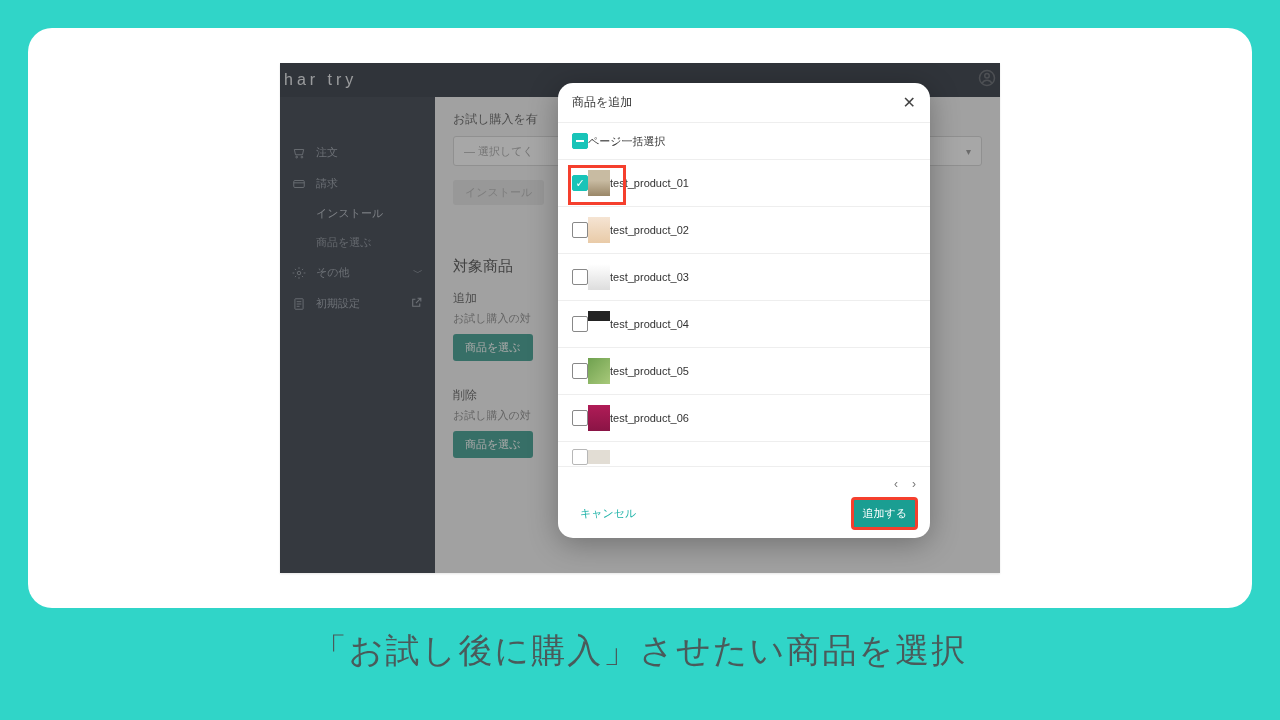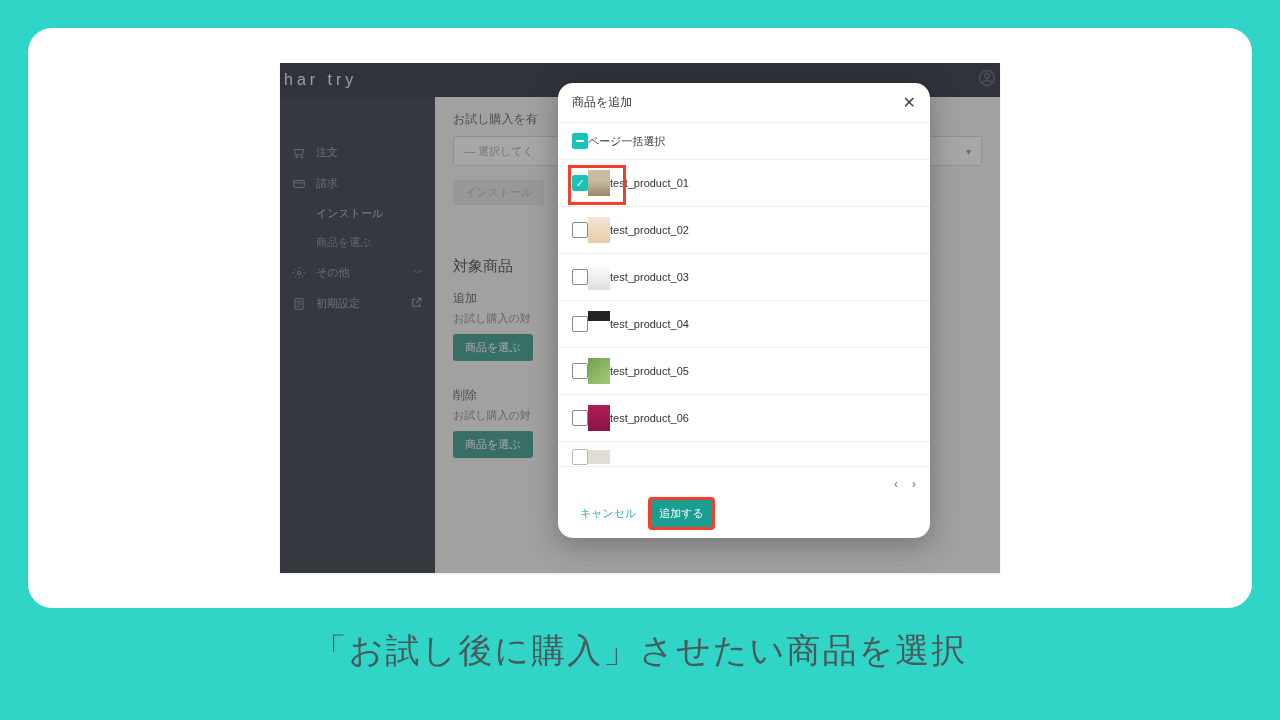--- a/index.html
+++ b/index.html
@@ -185,21 +185,21 @@
   .thumb.p2 { background:linear-gradient(#f5e4d3,#e9cba8); }
   .thumb.p3 { background:linear-gradient(#fff,#ddd);}
   .thumb.p4 { background:linear-gradient(#222 40%,#fff 40%);}
   .thumb.p5 { background:linear-gradient(135deg,#6fa14f,#a8c97a);}
   .thumb.p6 { background:linear-gradient(#b01c57,#8a1445);}
   .row.cut { padding-bottom:4px; border-bottom:none; opacity:0.6; height:24px; overflow:hidden;}
   .row.cut .thumb { height:14px; background:#cfc8b8; }
   .modal-foot { border-top:1px solid #eee; padding:10px 14px; display:flex; flex-direction:column; gap:8px; }
   .pager { display:flex; gap:14px; justify-content:flex-end; color:#777; font-size:12px;}
   .pager span { cursor:pointer; }
-  .actions { display:flex; justify-content:flex-start; gap:6px; align-items:center;}
+  .actions { display:flex; justify-content:space-between; gap:6px; align-items:center;}
   .btn-text { background:none; border:none; color:#1fb3a8; font-size:11px; padding:6px 8px; }
   .btn-primary { background:#1a9e92; color:#fff; border:1px solid #188c81; border-radius:3px; padding:6px 8px; font-size:11px; }
   .hl-red { outline:3px solid #f53f2d; outline-offset:-1px; border-radius:2px; }
   .hl-row { position:relative; }
   .hl-row::before { content:""; position:absolute; left:10px; top:5px; width:52px; height:34px; border:3px solid #f53f2d; pointer-events:none; }
   svg.i { width:14px; height:14px; stroke:#8a929c; stroke-width:1.5; fill:none; }
 </style>
 </head>
 <body>
 

